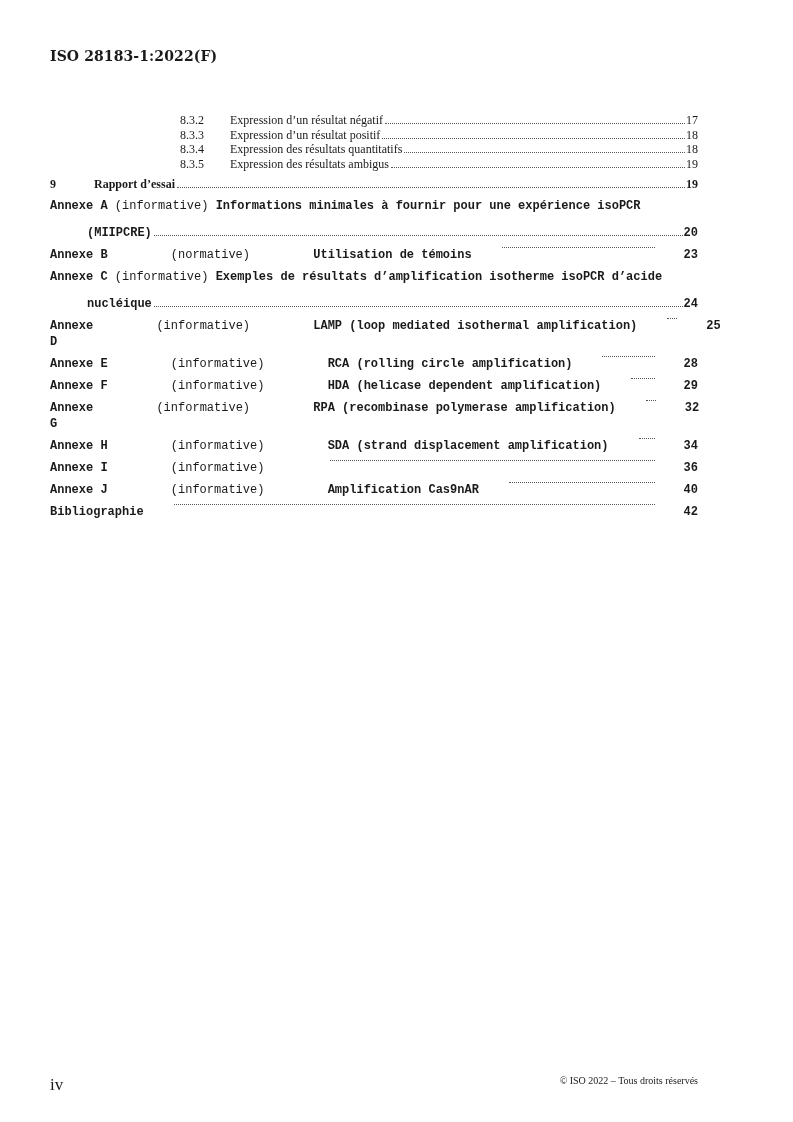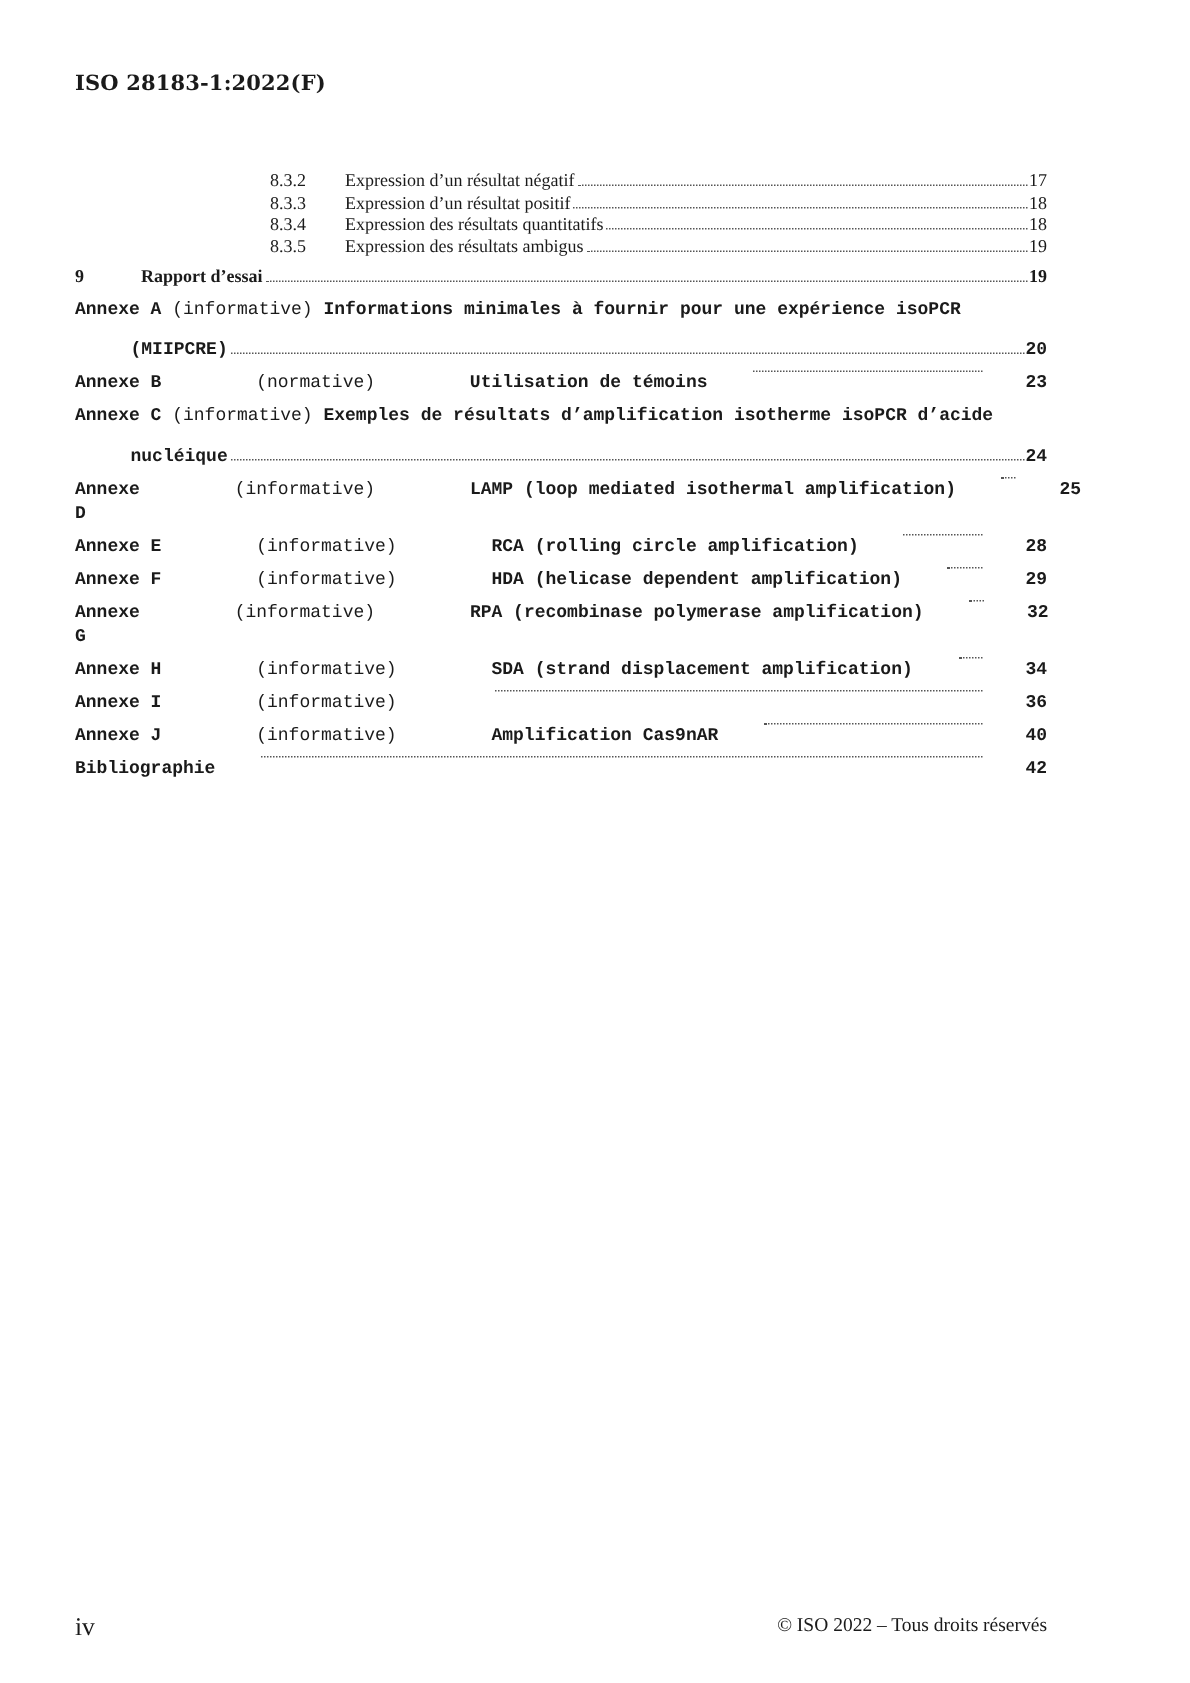--- a/index.html
+++ b/index.html
@@ -22,21 +22,21 @@
   .annex .line1 { display: block; }
   .annex .line2 { display: flex; align-items: baseline; padding-left: 37px; margin-top: 11px; }
   .annex .line2 .leader { flex: 1; border-bottom: 1px dotted #555; margin: 0 1px 3px 2px; }
   .annex.single { display: flex; align-items: flex-start; gap: 28px; }
   .annex.single .leader { flex: 1; border-bottom: 1px dotted #555; margin: 0 1px 3px 2px; min-width: 10px; }
   .annex .label { font-weight: bold; }
   .annex .kind { font-weight: normal; }
   .annex .atitle { font-weight: bold; white-space: nowrap; }
   .annex .page { font-weight: bold; }
   .footer-left { position: absolute; left: 50px; top: 1075px; font-size: 17px; font-family: "Liberation Serif", serif; }
-  .footer-right { position: absolute; right: 95px; top: 1075px; font-size: 13px; font-family: "Liberation Serif", serif; }
+  .footer-right { position: absolute; right: 95px; top: 1075px; font-size: 10px; font-family: "Liberation Serif", serif; }
 </style>
 </head>
 <body>
 
 <div class="header">ISO 28183-1:2022(F)</div>
 
 <div class="toc">
   <div class="row sub">
     <span class="num">8.3.2</span>
     <span class="title">Expression d’un résultat négatif</span>

